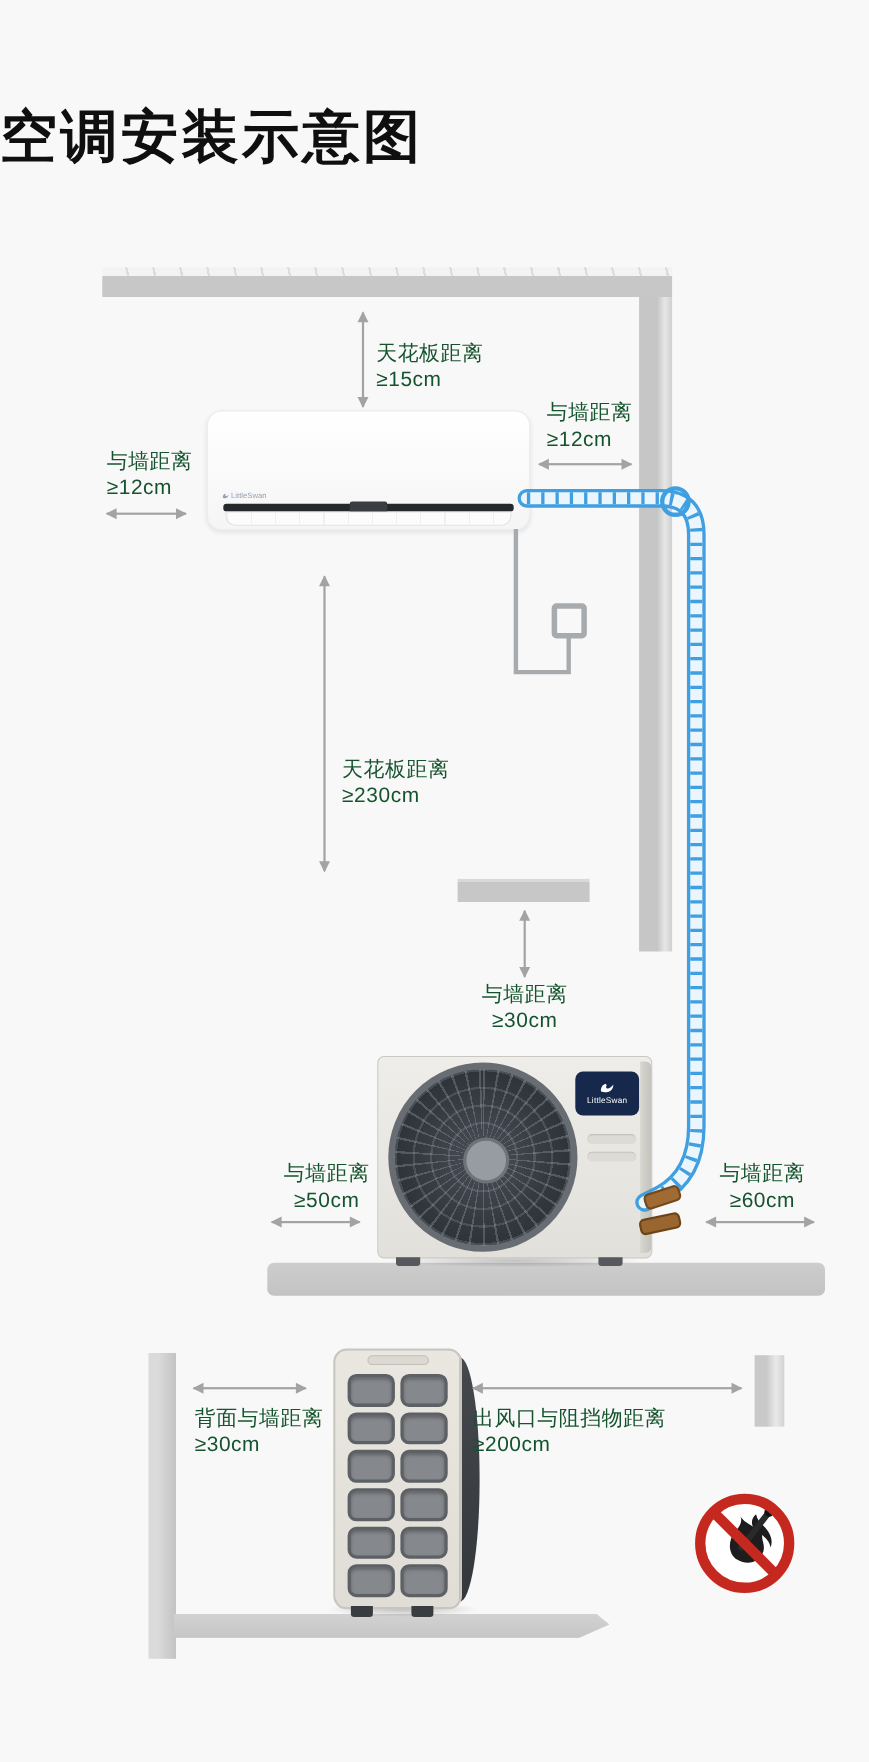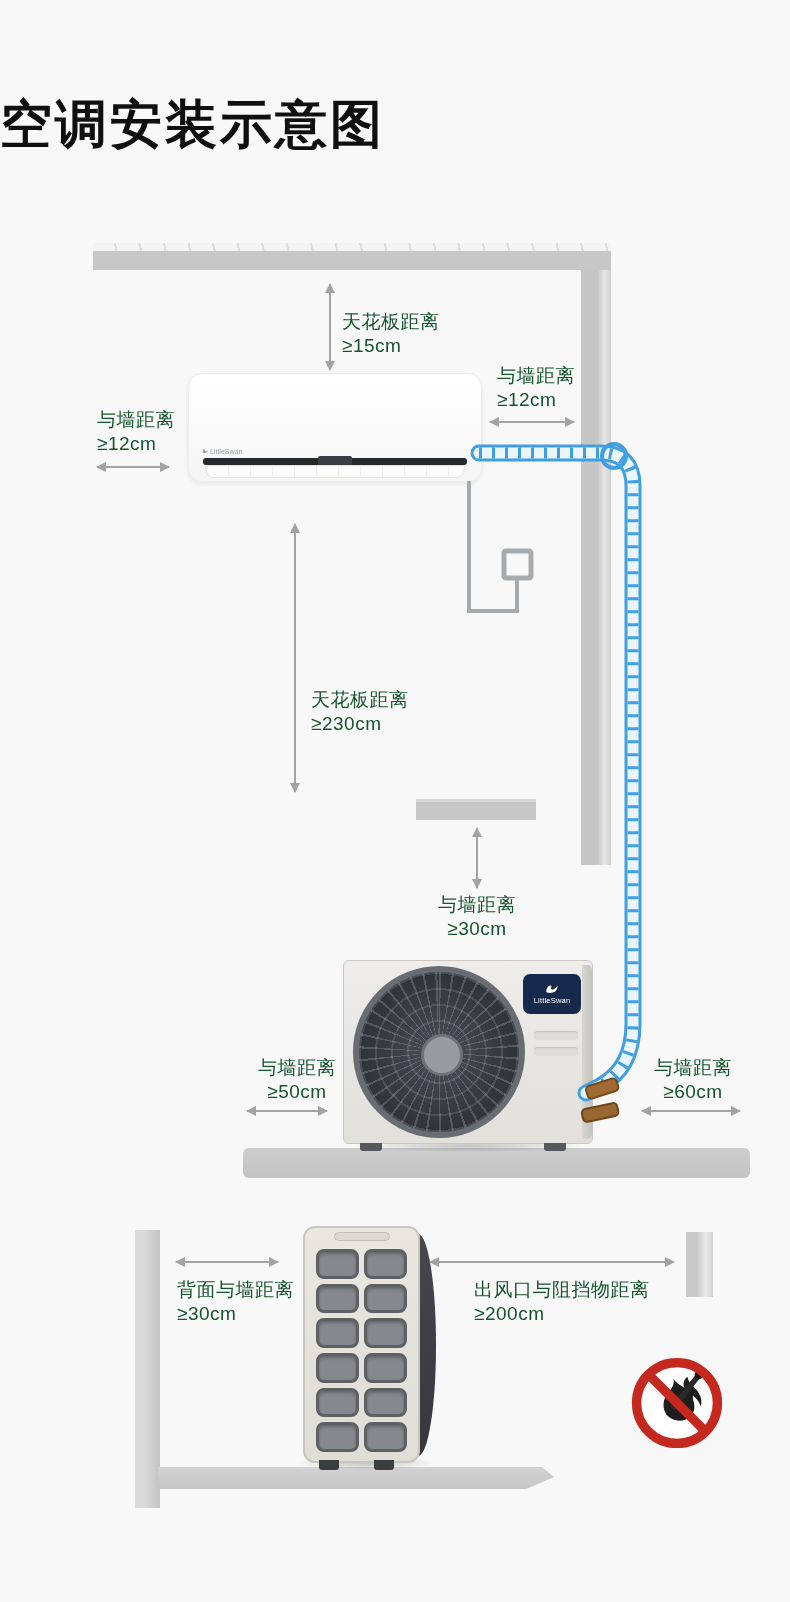--- a/index.html
+++ b/index.html
@@ -216,21 +216,21 @@
     <div>≥50cm</div>
   </div>
   <div class="lbl center" style="left:647px;top:1056px;width:92px;">
     <div>与墙距离</div>
     <div>≥60cm</div>
   </div>
   <div class="lbl" style="left:177px;top:1278px;">
     <div>背面与墙距离</div>
     <div>≥30cm</div>
   </div>
-  <div class="lbl" style="left:430px;top:1278px;margin-left:44px;">
+  <div class="lbl" style="left:430px;top:1278px;">
     <div>出风口与阻挡物距离</div>
     <div>≥200cm</div>
   </div>
 
   <svg class="abs" style="left:630px;top:1356px;" width="94" height="94" viewBox="0 0 100 100">
     <circle cx="50" cy="50" r="43" fill="#ffffff"></circle>
     <path fill="#1d1d1d" d="M46 24 c3 9 -6 13 -9 21 -3 8 -1 17 6 21 10 6 22 2 25 -8 2 -7 -2 -11 -1 -16 4 4 7 6 8 12 2 -5 1 -10 -2 -15 -4 -7 -10 -8 -12 -17 -4 3 -5 8 -3 12 -4 -3 -9 -5 -12 -10 z"></path>
     <g transform="rotate(38 50 50)">
       <rect x="47" y="8" width="6" height="50" rx="2" fill="#2a2a2a"></rect>
       <rect x="45.5" y="6" width="9" height="10" rx="4" fill="#111"></rect>

